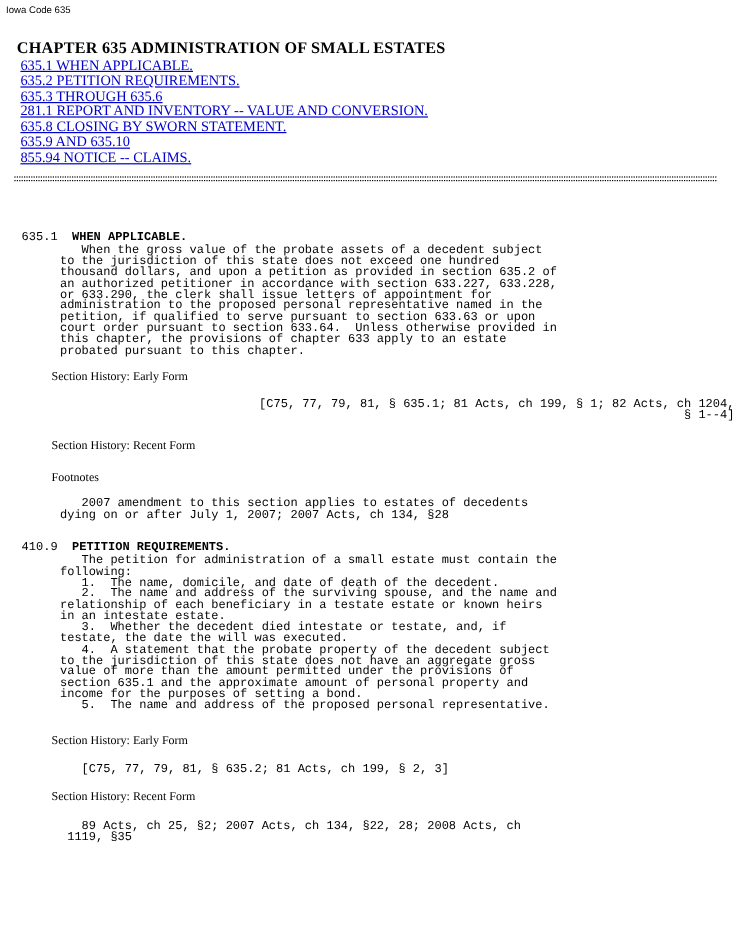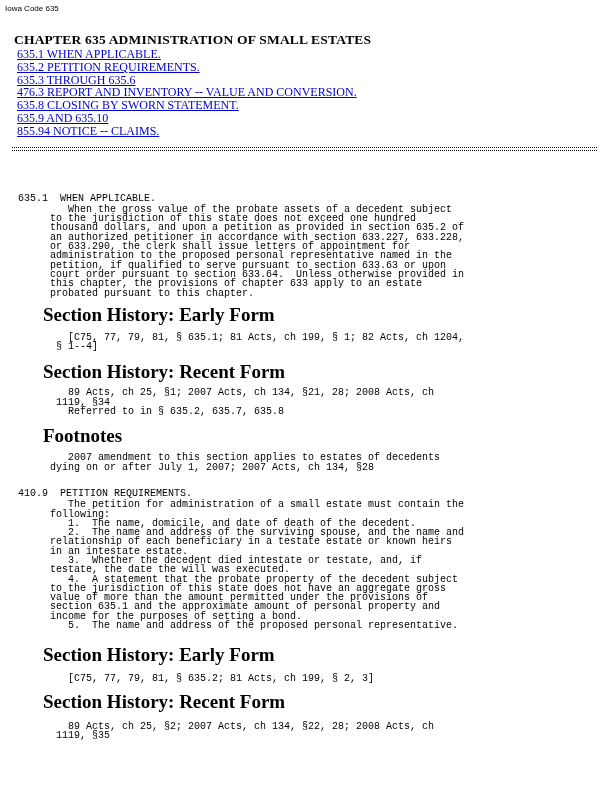--- a/index.html
+++ b/index.html
@@ -32,31 +32,31 @@
     border-top: 1px dotted #000000;
     border-bottom: 1px dotted #000000;
   }
   .mono {
     font-family: "Liberation Mono", "DejaVu Sans Mono", monospace;
     font-size: 10px; line-height: 9.3px;
     white-space: pre; margin: 0 0 0 50px;
   }
   .sec-head { margin-left: 18px; }
   .sec-head .num { margin-right: 12px; margin-top: 24px; }
-  .sec-head .title { font-weight: normal; }
+  .sec-head .title { font-weight: bold; }
   .history-heading {
     font-family: "Liberation Serif", serif;
-    font-size: 19px; font-weight: bold; line-height: 14px;
+    font-size: 10px; font-weight: normal; line-height: 14px;
     margin: 0 0 0 43px;
   }
   
   .m-sec1-head   { margin-top: 43px; }
   .m-body        { margin-top: 2px; }
   .m-h-early1    { margin-top: 10px; }
-  .m-early1      { margin-top: 11px; }
+  .m-early1      { margin-top: 11px; text-align: right; }
   .m-h-recent1   { margin-top: 14px; }
   .m-recent1     { margin-top: 9px; }
   .m-h-foot      { margin-top: 13px; }
   .m-foot        { margin-top: 10px; }
   .m-sec2-head   { margin-top: 17px; }
   .m-h-early2    { margin-top: 18px; }
   .m-early2      { margin-top: 12px; }
   .m-h-recent2   { margin-top: 11px; }
   .m-recent2     { margin-top: 13px; }
 </style>
@@ -66,21 +66,21 @@
 <div class="page-header">Iowa Code 635</div>
 
 <div class="content">
 
   <h1 class="chapter-title">CHAPTER 635 ADMINISTRATION OF SMALL ESTATES</h1>
 
   <nav class="toc">
     <a href="#">635.1 WHEN APPLICABLE.</a>
     <a href="#">635.2 PETITION REQUIREMENTS.</a>
     <a href="#">635.3 THROUGH 635.6</a>
-    <a href="#">476.3 REPORT AND INVENTORY -- VALUE AND CONVERSION.</a>
+    <a href="#">281.1 REPORT AND INVENTORY -- VALUE AND CONVERSION.</a>
     <a href="#">635.8 CLOSING BY SWORN STATEMENT.</a>
     <a href="#">635.9 AND 635.10</a>
     <a href="#">855.94 NOTICE -- CLAIMS.</a>
   </nav>
 
   <div class="separator"></div>
 
   <div class="mono sec-head m-sec1-head"><span class="num">635.1</span><span class="title">WHEN APPLICABLE.</span></div>
   <pre class="mono m-body">   When the gross value of the probate assets of a decedent subject
 to the jurisdiction of this state does not exceed one hundred
@@ -91,23 +91,20 @@
 petition, if qualified to serve pursuant to section 633.63 or upon
 court order pursuant to section 633.64.  Unless otherwise provided in
 this chapter, the provisions of chapter 633 apply to an estate
 probated pursuant to this chapter.</pre>
 
   <h2 class="history-heading m-h-early1">Section History: Early Form</h2>
   <pre class="mono m-early1">   [C75, 77, 79, 81, § 635.1; 81 Acts, ch 199, § 1; 82 Acts, ch 1204,
  § 1--4]</pre>
 
   <h2 class="history-heading m-h-recent1">Section History: Recent Form</h2>
-  <pre class="mono m-recent1">   89 Acts, ch 25, §1; 2007 Acts, ch 134, §21, 28; 2008 Acts, ch
- 1119, §34
-   Referred to in § 635.2, 635.7, 635.8</pre>
 
   <h2 class="history-heading m-h-foot">Footnotes</h2>
   <pre class="mono m-foot">   2007 amendment to this section applies to estates of decedents
 dying on or after July 1, 2007; 2007 Acts, ch 134, §28</pre>
 
   <div class="mono sec-head m-sec2-head"><span class="num">410.9</span><span class="title">PETITION REQUIREMENTS.</span></div>
   <pre class="mono m-body">   The petition for administration of a small estate must contain the
 following:
    1.  The name, domicile, and date of death of the decedent.
    2.  The name and address of the surviving spouse, and the name and

